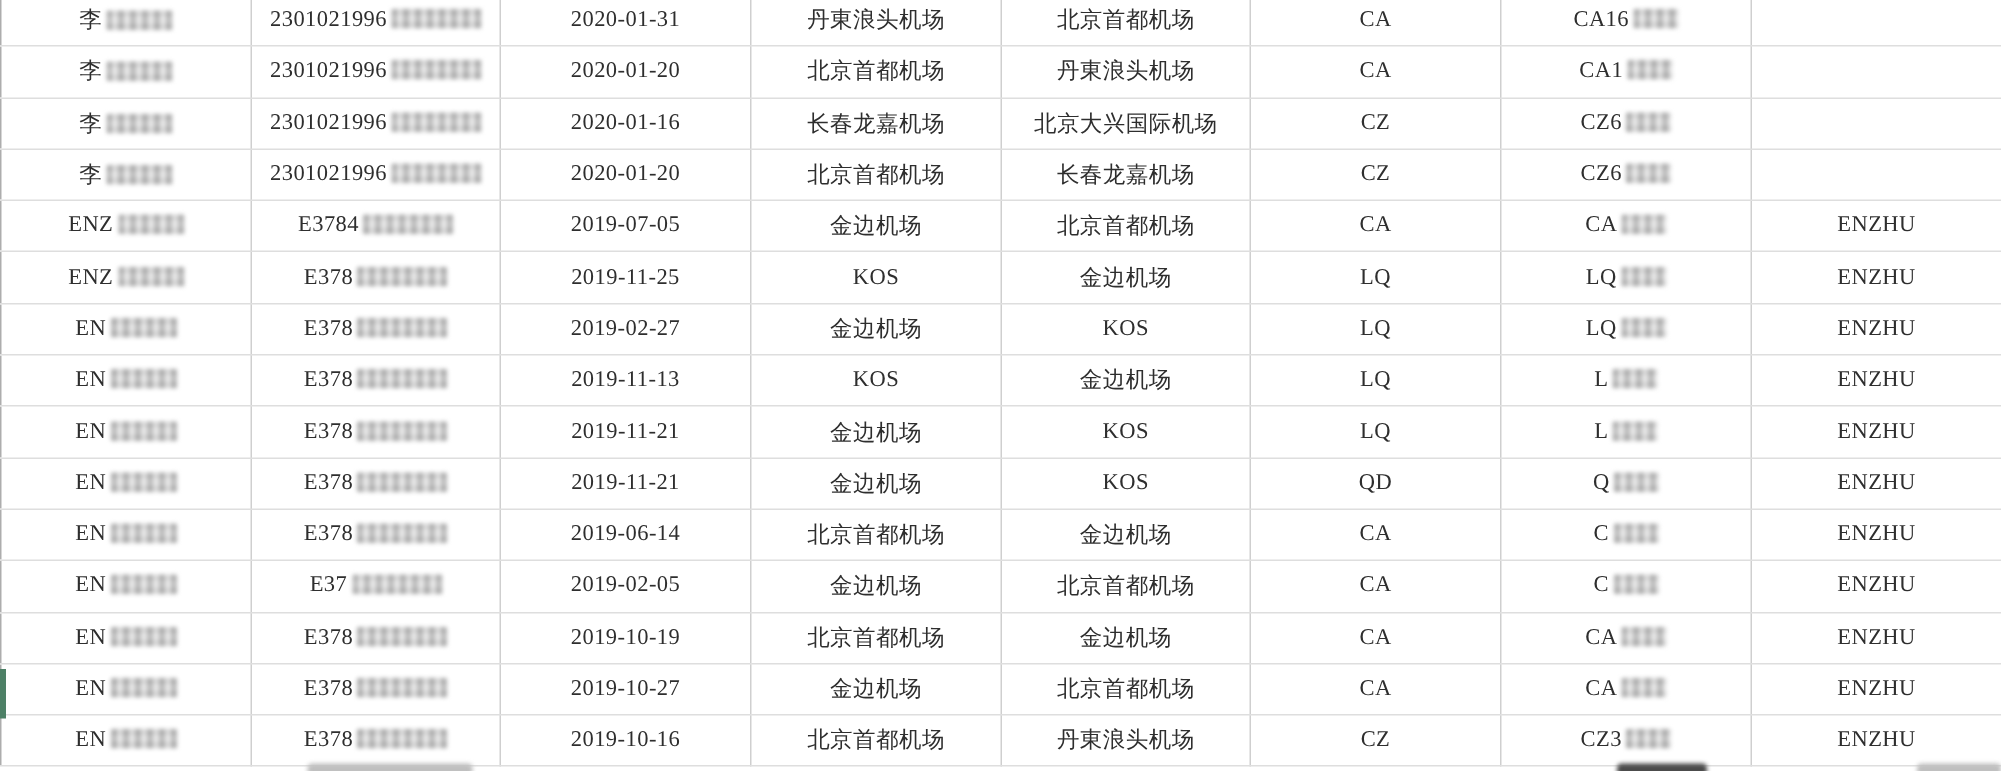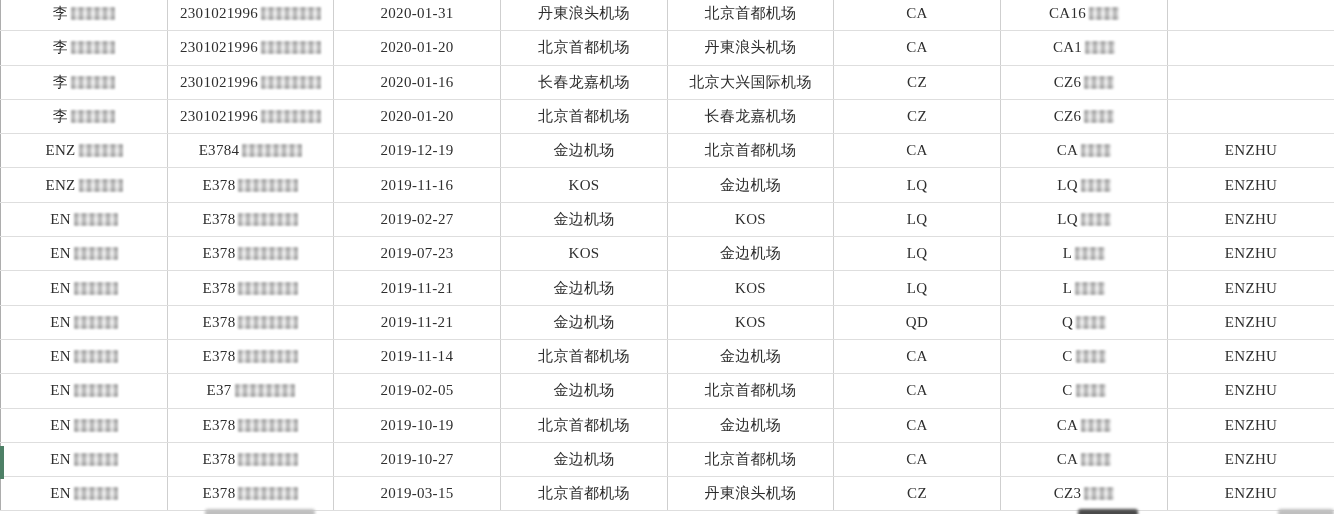--- a/index.html
+++ b/index.html
@@ -121,51 +121,51 @@
           <td class="c-date">2020-01-20</td>
           <td class="c-cjk">北京首都机场</td>
           <td class="c-cjk">长春龙嘉机场</td>
           <td class="c-code">CZ</td>
           <td class="c-code">CZ6<span class="redact rd-flight"></span></td>
           <td class="c-code"></td>
         </tr>
         <tr>
           <td class="c-cjk">ENZ<span class="redact rd-name"></span></td>
           <td class="c-code">E3784<span class="redact rd-doc"></span></td>
-          <td class="c-date">2019-12-19</td>
+          <td class="c-date">2019-07-05</td>
           <td class="c-cjk">金边机场</td>
           <td class="c-cjk">北京首都机场</td>
           <td class="c-code">CA</td>
           <td class="c-code">CA<span class="redact rd-flight"></span></td>
           <td class="c-code">ENZHU</td>
         </tr>
         <tr>
           <td class="c-cjk">ENZ<span class="redact rd-name"></span></td>
           <td class="c-code">E378<span class="redact rd-doc"></span></td>
-          <td class="c-date">2019-11-16</td>
+          <td class="c-date">2019-11-25</td>
           <td class="c-cjk">KOS</td>
           <td class="c-cjk">金边机场</td>
           <td class="c-code">LQ</td>
           <td class="c-code">LQ<span class="redact rd-flight"></span></td>
           <td class="c-code">ENZHU</td>
         </tr>
         <tr>
           <td class="c-cjk">EN<span class="redact rd-name"></span></td>
           <td class="c-code">E378<span class="redact rd-doc"></span></td>
           <td class="c-date">2019-02-27</td>
           <td class="c-cjk">金边机场</td>
           <td class="c-cjk">KOS</td>
           <td class="c-code">LQ</td>
           <td class="c-code">LQ<span class="redact rd-flight"></span></td>
           <td class="c-code">ENZHU</td>
         </tr>
         <tr>
           <td class="c-cjk">EN<span class="redact rd-name"></span></td>
           <td class="c-code">E378<span class="redact rd-doc"></span></td>
-          <td class="c-date">2019-07-23</td>
+          <td class="c-date">2019-11-13</td>
           <td class="c-cjk">KOS</td>
           <td class="c-cjk">金边机场</td>
           <td class="c-code">LQ</td>
           <td class="c-code">L<span class="redact rd-flight"></span></td>
           <td class="c-code">ENZHU</td>
         </tr>
         <tr>
           <td class="c-cjk">EN<span class="redact rd-name"></span></td>
           <td class="c-code">E378<span class="redact rd-doc"></span></td>
           <td class="c-date">2019-11-21</td>
@@ -181,21 +181,21 @@
           <td class="c-date">2019-11-21</td>
           <td class="c-cjk">金边机场</td>
           <td class="c-cjk">KOS</td>
           <td class="c-code">QD</td>
           <td class="c-code">Q<span class="redact rd-flight"></span></td>
           <td class="c-code">ENZHU</td>
         </tr>
         <tr>
           <td class="c-cjk">EN<span class="redact rd-name"></span></td>
           <td class="c-code">E378<span class="redact rd-doc"></span></td>
-          <td class="c-date">2019-11-14</td>
+          <td class="c-date">2019-06-14</td>
           <td class="c-cjk">北京首都机场</td>
           <td class="c-cjk">金边机场</td>
           <td class="c-code">CA</td>
           <td class="c-code">C<span class="redact rd-flight"></span></td>
           <td class="c-code">ENZHU</td>
         </tr>
         <tr>
           <td class="c-cjk">EN<span class="redact rd-name"></span></td>
           <td class="c-code">E37<span class="redact rd-doc"></span></td>
           <td class="c-date">2019-02-05</td>
@@ -221,21 +221,21 @@
           <td class="c-date">2019-10-27</td>
           <td class="c-cjk">金边机场</td>
           <td class="c-cjk">北京首都机场</td>
           <td class="c-code">CA</td>
           <td class="c-code">CA<span class="redact rd-flight"></span></td>
           <td class="c-code">ENZHU</td>
         </tr>
         <tr>
           <td class="c-cjk">EN<span class="redact rd-name"></span></td>
           <td class="c-code">E378<span class="redact rd-doc"></span></td>
-          <td class="c-date">2019-03-15</td>
+          <td class="c-date">2019-10-16</td>
           <td class="c-cjk">北京首都机场</td>
           <td class="c-cjk">丹東浪头机场</td>
           <td class="c-code">CZ</td>
           <td class="c-code">CZ3<span class="redact rd-flight"></span></td>
           <td class="c-code">ENZHU</td>
         </tr>
       </tbody>
   </table>
 
   <div class="row-marker" style="background: rgb(77, 128, 102);"></div>

